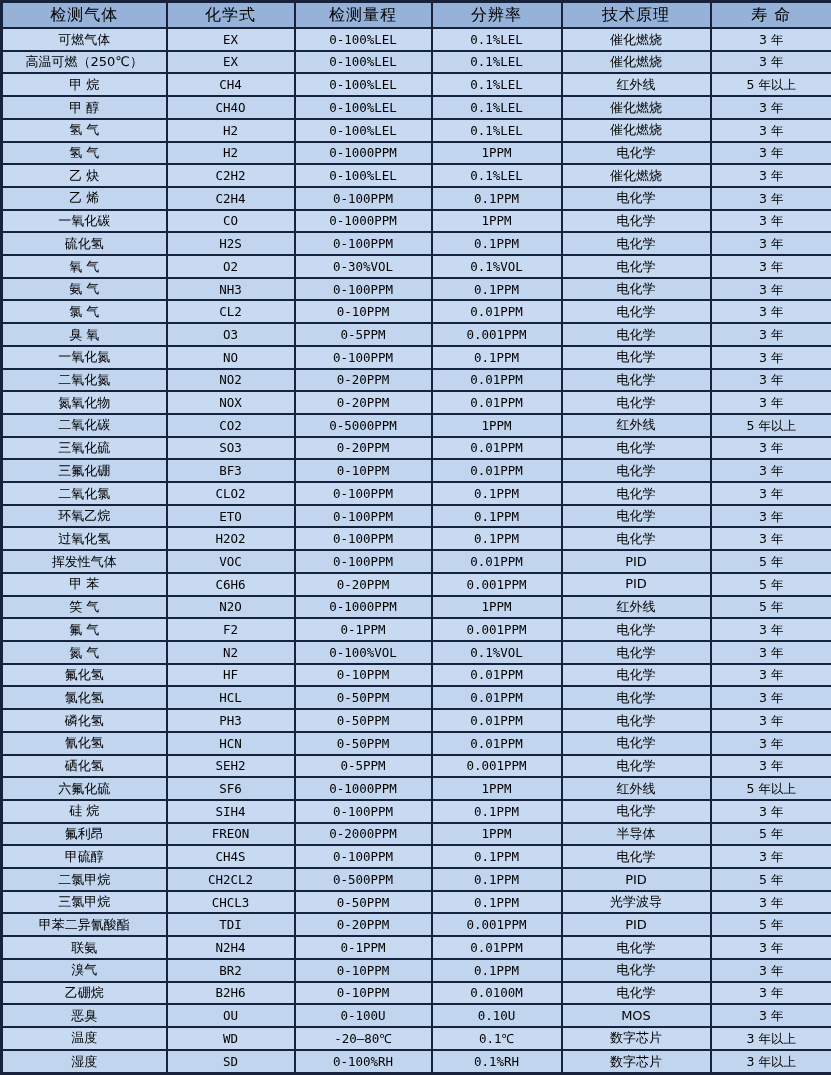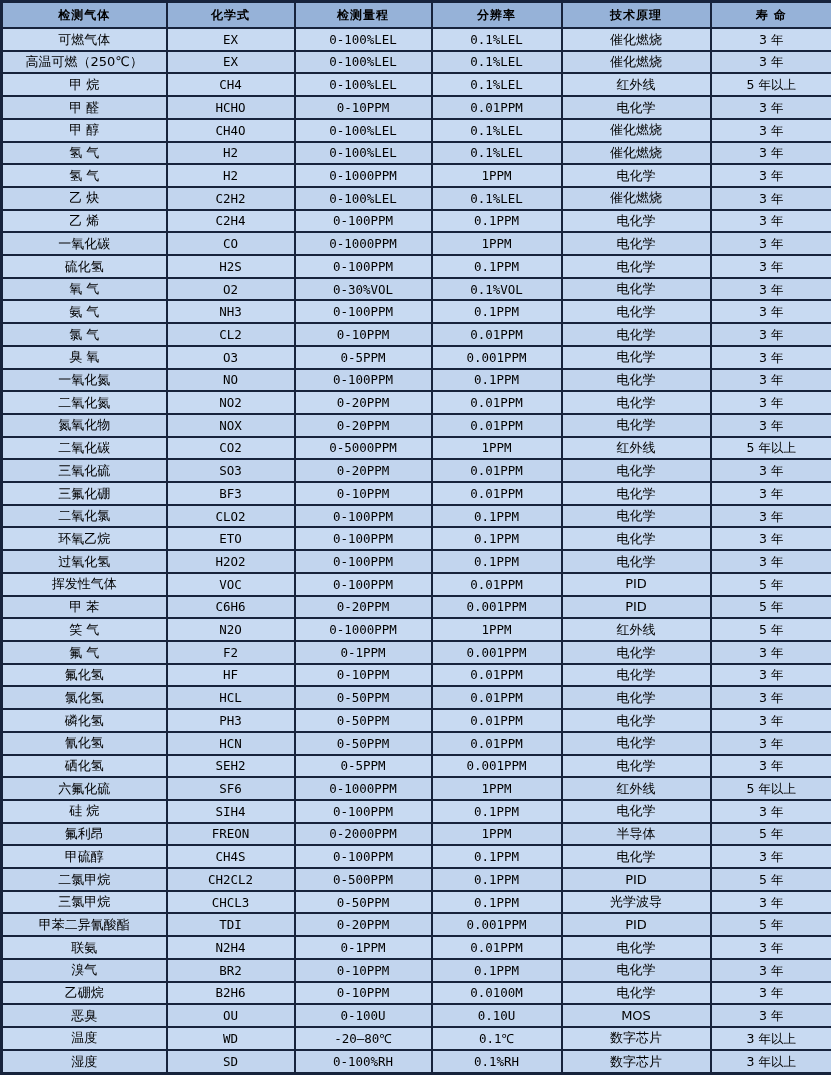--- a/index.html
+++ b/index.html
@@ -24,22 +24,22 @@
     padding:0 2px;
     text-align:center;
     vertical-align:middle;
     overflow:hidden;
     white-space:nowrap;
     line-height:1.05;
   }
   table{border:3px solid var(--border);}
   thead th{
     background:var(--header-bg);
-    font-size:12px;
-    font-weight:bold;
+    font-size:16px;
+    font-weight:normal;
     height:24px;
     letter-spacing:1px;
   }
   tbody td{
     background:var(--row-bg);
     font-size:13px;
   }
   tbody tr:nth-child(even) td{background:var(--row-alt-bg);}
   td.mono{
     font-family:"DejaVu Sans Mono","Liberation Mono",monospace;
@@ -88,28 +88,20 @@
       </tr>
       <tr>
         <td>甲 烷</td>
         <td class="mono">CH4</td>
         <td class="mono">0-100%LEL</td>
         <td class="mono">0.1%LEL</td>
         <td>红外线</td>
         <td class="life">5 年以上</td>
       </tr>
       <tr>
-        <td>甲 醛</td>
-        <td class="mono">HCHO</td>
-        <td class="mono">0-10PPM</td>
-        <td class="mono">0.01PPM</td>
-        <td>电化学</td>
-        <td class="life">3 年</td>
-      </tr>
-      <tr>
         <td>甲 醇</td>
         <td class="mono">CH4O</td>
         <td class="mono">0-100%LEL</td>
         <td class="mono">0.1%LEL</td>
         <td>催化燃烧</td>
         <td class="life">3 年</td>
       </tr>
       <tr>
         <td>氢 气</td>
         <td class="mono">H2</td>
@@ -284,20 +276,28 @@
         <td class="mono">0-1000PPM</td>
         <td class="mono">1PPM</td>
         <td>红外线</td>
         <td class="life">5 年</td>
       </tr>
       <tr>
         <td>氟 气</td>
         <td class="mono">F2</td>
         <td class="mono">0-1PPM</td>
         <td class="mono">0.001PPM</td>
+        <td>电化学</td>
+        <td class="life">3 年</td>
+      </tr>
+      <tr>
+        <td>氮 气</td>
+        <td class="mono">N2</td>
+        <td class="mono">0-100%VOL</td>
+        <td class="mono">0.1%VOL</td>
         <td>电化学</td>
         <td class="life">3 年</td>
       </tr>
       <tr>
         <td>氟化氢</td>
         <td class="mono">HF</td>
         <td class="mono">0-10PPM</td>
         <td class="mono">0.01PPM</td>
         <td>电化学</td>
         <td class="life">3 年</td>

